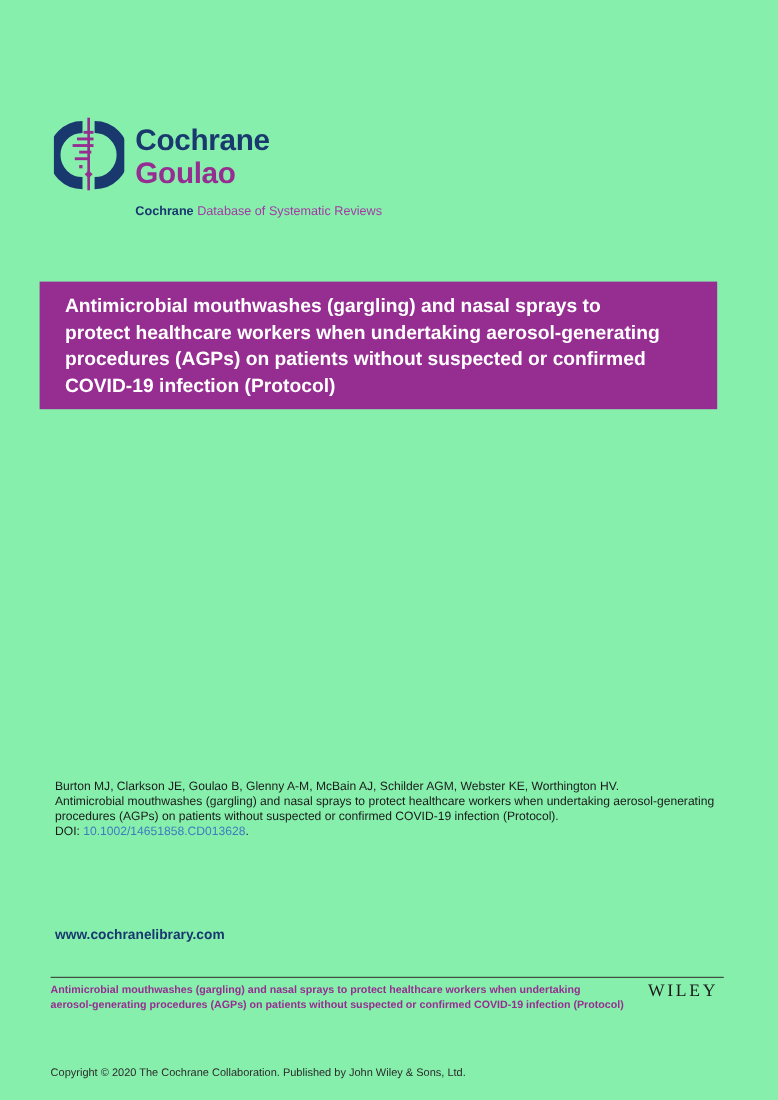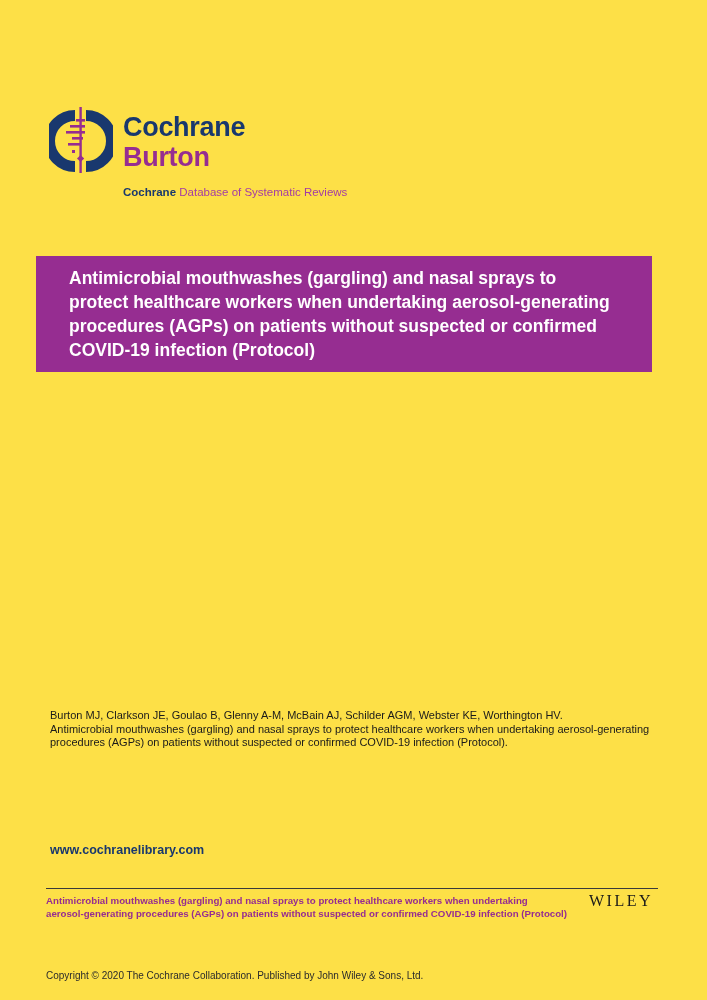--- a/index.html
+++ b/index.html
@@ -5,21 +5,21 @@
   * { margin: 0; padding: 0; box-sizing: border-box; }
   html, body { background: #ffffff; }
   body {
     font-family: "Liberation Sans", "DejaVu Sans", sans-serif;
     color: #1a1a1a;
   }
   .page {
     position: relative;
     width: 707px;
     height: 1000px;
-    background: #fde047;
+    background: #86efac;
     overflow: hidden;
     margin: 0 auto;
   }
   .pre { white-space: pre-line; }
 
   
   .logo-mark {
     position: absolute;
     left: 49px; top: 106px;
     width: 64px; height: 68px;
@@ -43,21 +43,21 @@
   .db-subtitle .bold-navy { color: #19386E; font-weight: 700; }
 
   
   .title-banner {
     position: absolute;
     left: 36px; top: 256px;
     width: 616px;
     min-height: 116px;
     background: #962D91;
     color: #ffffff;
-    padding: 10px 33px;
+    padding: 10px 23px;
     font-weight: 700;
     font-size: 17.5px;
     line-height: 24px;
   }
 
   
   .authors {
     position: absolute;
     left: 52px; top: 394px;
     width: 600px;
@@ -143,37 +143,38 @@
       <rect x="19" y="37" width="13" height="2.6" fill="#962D91"></rect>
 
       <rect x="23" y="44" width="3" height="3" fill="#962D91"></rect>
 
       <polygon points="31.6,49 35.2,52.5 31.6,56 28,52.5" fill="#962D91"></polygon>
     </svg>
   </div>
 
   <div class="wordmark">
     <span class="line1">Cochrane</span>
-    <span class="line2">Burton</span>
+    <span class="line2">Goulao</span>
   </div>
 
   <div class="db-subtitle">
     <span class="bold-navy">Cochrane</span><span> Database of Systematic Reviews</span>
   </div>
 
   <div class="title-banner pre">Antimicrobial mouthwashes (gargling) and nasal sprays to
 protect healthcare workers when undertaking aerosol-generating
 procedures (AGPs) on patients without suspected or confirmed
 COVID-19 infection (Protocol)</div>
 
 
   <div class="citation">
     <div>Burton MJ, Clarkson JE, Goulao B, Glenny A-M, McBain AJ, Schilder AGM, Webster KE, Worthington HV.</div>
     <div class="pre">Antimicrobial mouthwashes (gargling) and nasal sprays to protect healthcare workers when undertaking aerosol-generating
 procedures (AGPs) on patients without suspected or confirmed COVID-19 infection (Protocol).</div>
+    <div><span>DOI: </span><a href="#" class="doi-link">10.1002/14651858.CD013628</a><span>.</span></div>
   </div>
 
   <div class="website">www.cochranelibrary.com</div>
 
   <div class="footer-rule"></div>
   <div class="footer-running-title pre">Antimicrobial mouthwashes (gargling) and nasal sprays to protect healthcare workers when undertaking
 aerosol-generating procedures (AGPs) on patients without suspected or confirmed COVID-19 infection (Protocol)</div>
   <div class="footer-copyright">Copyright © 2020 The Cochrane Collaboration. Published by John Wiley &amp; Sons, Ltd.</div>
   <div class="wiley-logo">WILEY</div>
 

